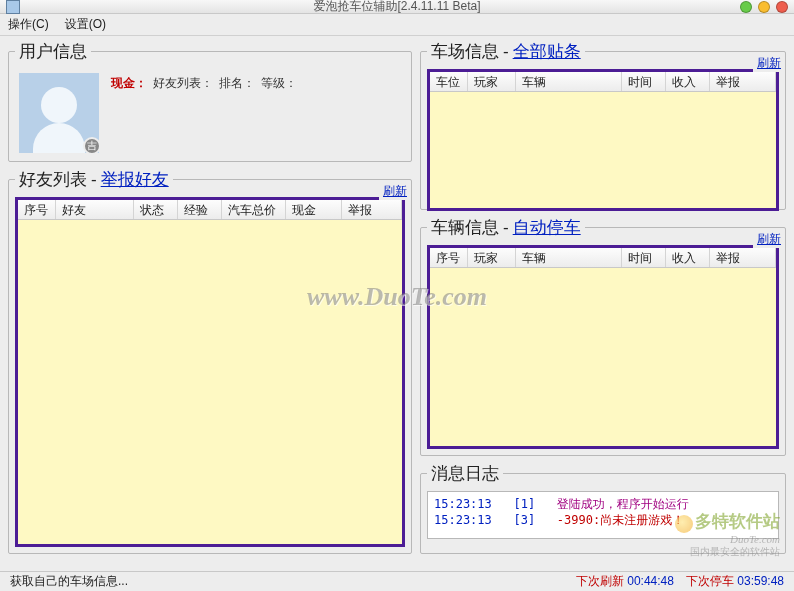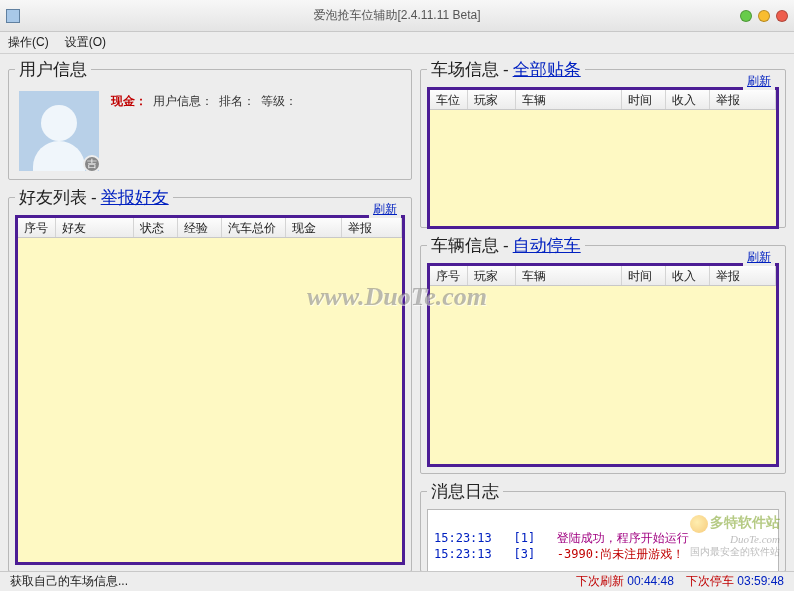--- a/index.html
+++ b/index.html
@@ -6,21 +6,21 @@
 body {
   font-family: "Microsoft YaHei", SimSun, Arial, sans-serif;
   font-size: 12px;
   background: #ededed;
   width: 794px;
   height: 591px;
   overflow: hidden;
   position: relative;
 }
 .titlebar {
-  height: 32px;
+  height: 14px;
   background: linear-gradient(#f7f7f7, #e4e4e4);
   border-bottom: 1px solid #c8c8c8;
   display: flex;
   align-items: center;
   padding: 0 6px;
   position: relative;
 }
 .titlebar .app-icon {
   width: 14px; height: 14px;
   background: #a8c8e8;
@@ -86,21 +86,21 @@
   font-size: 17px;
 }
 .legend-row {
   display: flex;
   align-items: baseline;
   gap: 4px;
 }
 .link { color: #0020c0; text-decoration: underline; cursor: pointer; }
 .refresh-link {
   position: absolute;
-  right: 10px;
+  right: 0;
   top: -8px;
   background: #ededed;
   padding: 0 4px;
 }
 
 .user-info-body {
   display: flex;
   gap: 12px;
   padding: 4px;
 }
@@ -164,22 +164,22 @@
 
 fieldset.flex-grow { flex: 1; display: flex; flex-direction: row; }
 fieldset.flex-grow .table-container { flex: 1; }
 
 .fs-parking { height: 170px; }
 .fs-vehicle { flex: 1; }
 .fs-log { height: 92px; }
 .log-body {
   background: #fff;
   border: 1px solid #b8b8b8;
-  height: 76px;
-  padding: 20px 6px;
+  height: 48px;
+  padding: 4px 6px;
   font-family: "SimSun", monospace;
   font-size: 12px;
   line-height: 16px;
   overflow: hidden;
 }
 .log-line { white-space: pre; }
 .log-time { color: #0020c0; }
 .log-code { color: #0020c0; }
 .log-msg-normal { color: #a00080; }
 .log-msg-error { color: #c00000; }
@@ -214,21 +214,21 @@
   text-shadow: 1px 1px 0 rgba(255,255,255,0.6);
 }
 .brand {
   position: absolute;
   right: 14px;
   bottom: 32px;
   text-align: right;
   opacity: 0.55;
   pointer-events: none;
 }
-.brand .cn { color: #7aa020; font-size: 14px; font-weight: bold; }
+.brand .cn { color: #7aa020; font-size: 17px; font-weight: bold; }
 .brand .en { color: #888; font-size: 11px; font-style: italic; font-family: Georgia, serif; }
 .brand .sub { color: #888; font-size: 10px; }
 .brand-icon {
   display: inline-block;
   width: 18px; height: 18px;
   background: radial-gradient(circle at 40% 40%, #ffe070, #f0a010);
   border-radius: 50%;
   vertical-align: middle;
   margin-right: 2px;
 }
@@ -258,21 +258,21 @@
     <fieldset style="height:122px;">
       <legend>用户信息</legend>
       <div class="user-info-body">
         <div class="avatar">
           <div class="avatar-head"></div>
           <div class="avatar-body"></div>
           <div class="avatar-badge">吉</div>
         </div>
         <div class="user-rows">
           <div><span class="cash-label">现金：</span></div>
-          <div>用户信息：</div>
+          <div>好友列表：</div>
           <div>排名：</div>
           <div>等级：</div>
         </div>
       </div>
     </fieldset>
 
     <fieldset class="flex-grow">
       <legend class="legend-row">
         <span>好友列表</span>
         <span> - </span>

